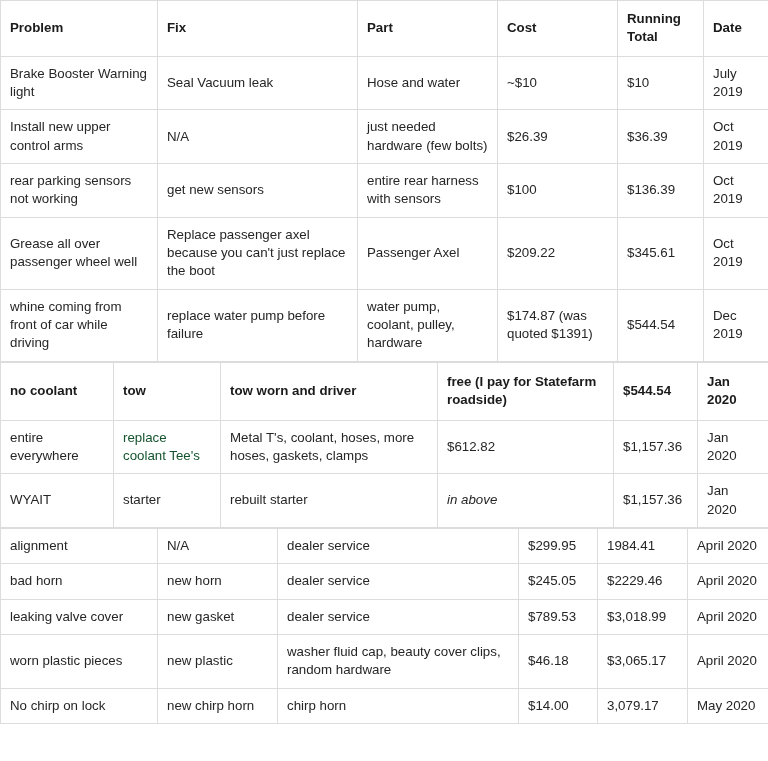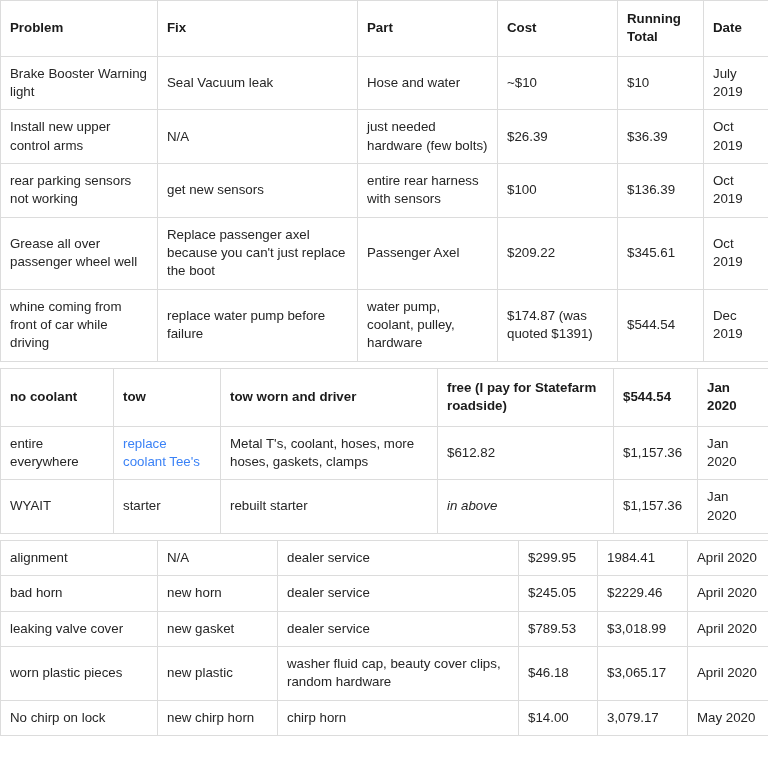--- a/index.html
+++ b/index.html
@@ -19,21 +19,20 @@
     width: 768px;
     box-sizing: border-box;
   }
   table.grid {
     border-collapse: collapse;
     width: 768px;
     table-layout: fixed;
     background: #ffffff;
   }
   table.grid + table.grid {
-    margin-top: 6px;
   }
   table.grid td, table.grid th {
     border: 1px solid #dcdcdc;
     padding: 8px 9px 8px 9px;
     font-size: 13.3px;
     line-height: 1.38;
     vertical-align: middle;
     text-align: left;
     font-weight: normal;
     color: #262626;
@@ -45,21 +44,21 @@
     color: #1b1b1b;
   }
   td.bold-cell {
     font-weight: bold;
     color: #1b1b1b;
   }
   td.italic-cell {
     font-style: italic;
   }
   a.inline-link {
-    color: #3b82f6;
+    color: #14532d;
     text-decoration: none;
   }
   
   .t1 col.c0 { width: 157px; }
   .t1 col.c1 { width: 200px; }
   .t1 col.c2 { width: 140px; }
   .t1 col.c3 { width: 120px; }
   .t1 col.c4 { width: 86px;  }
   .t1 col.c5 { width: 65px;  }
   

